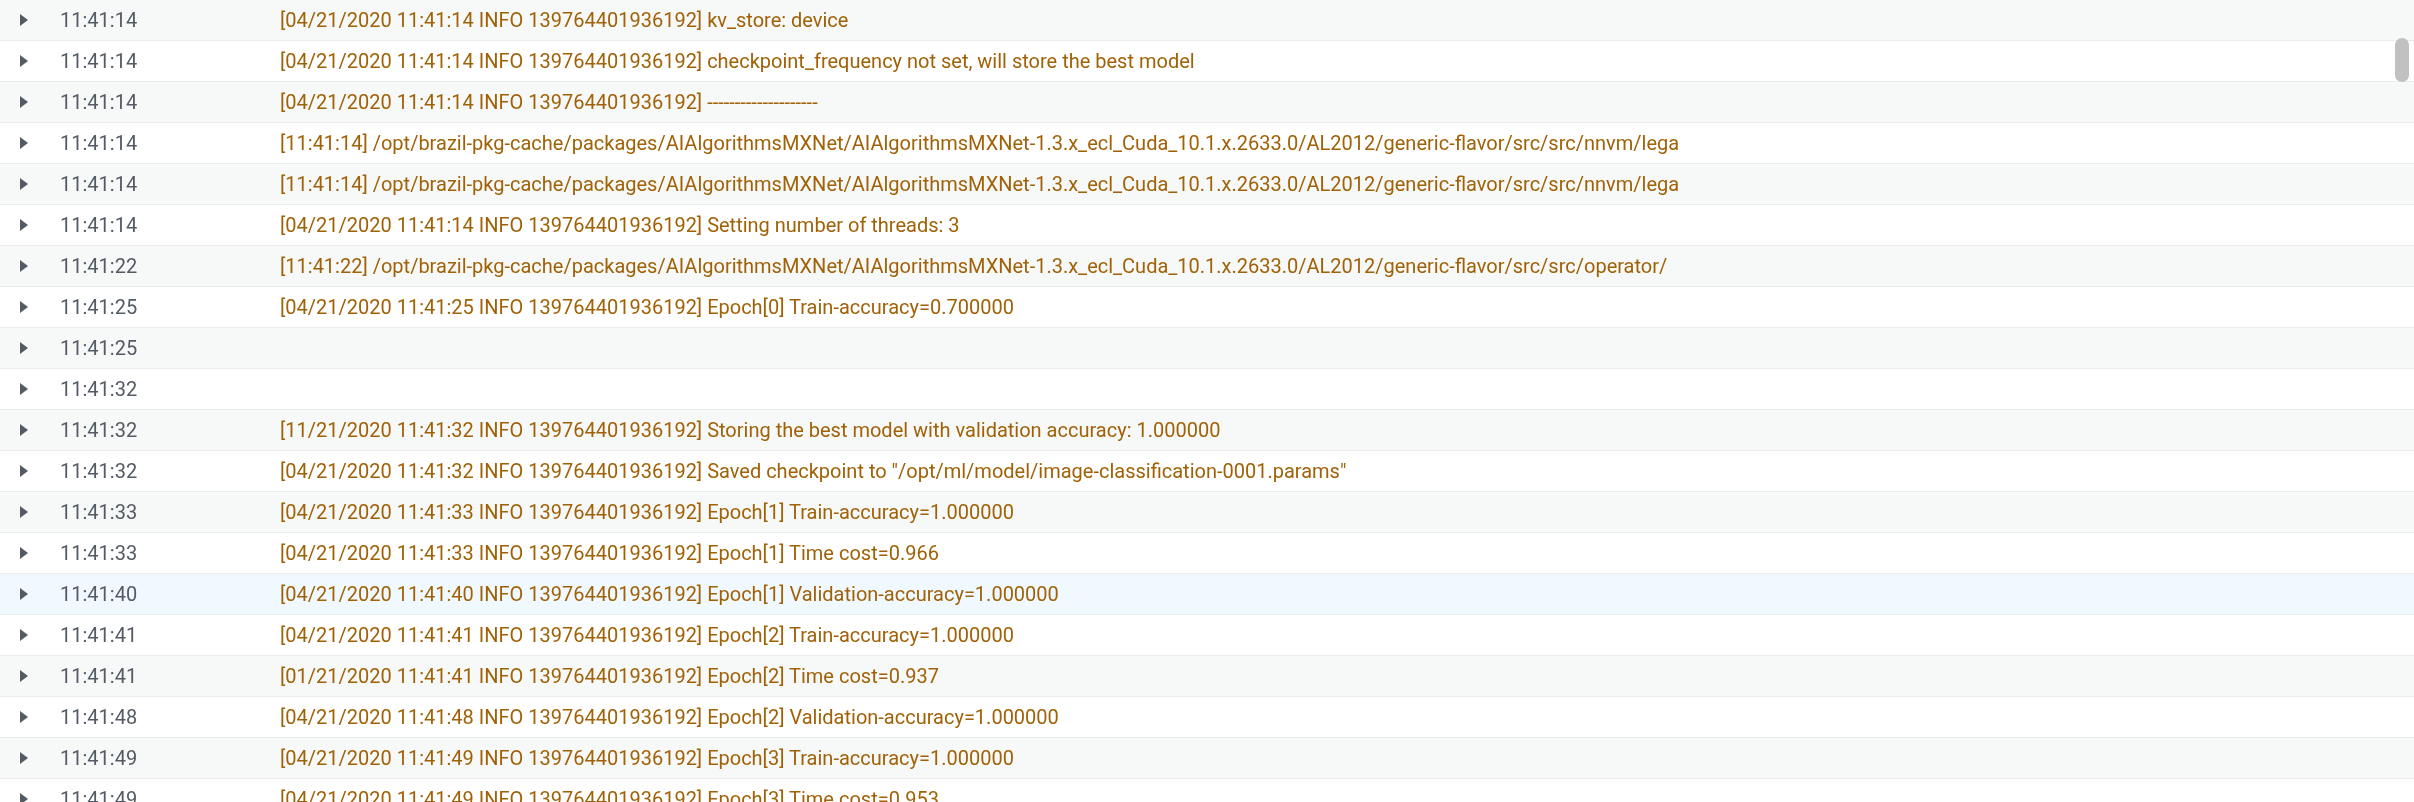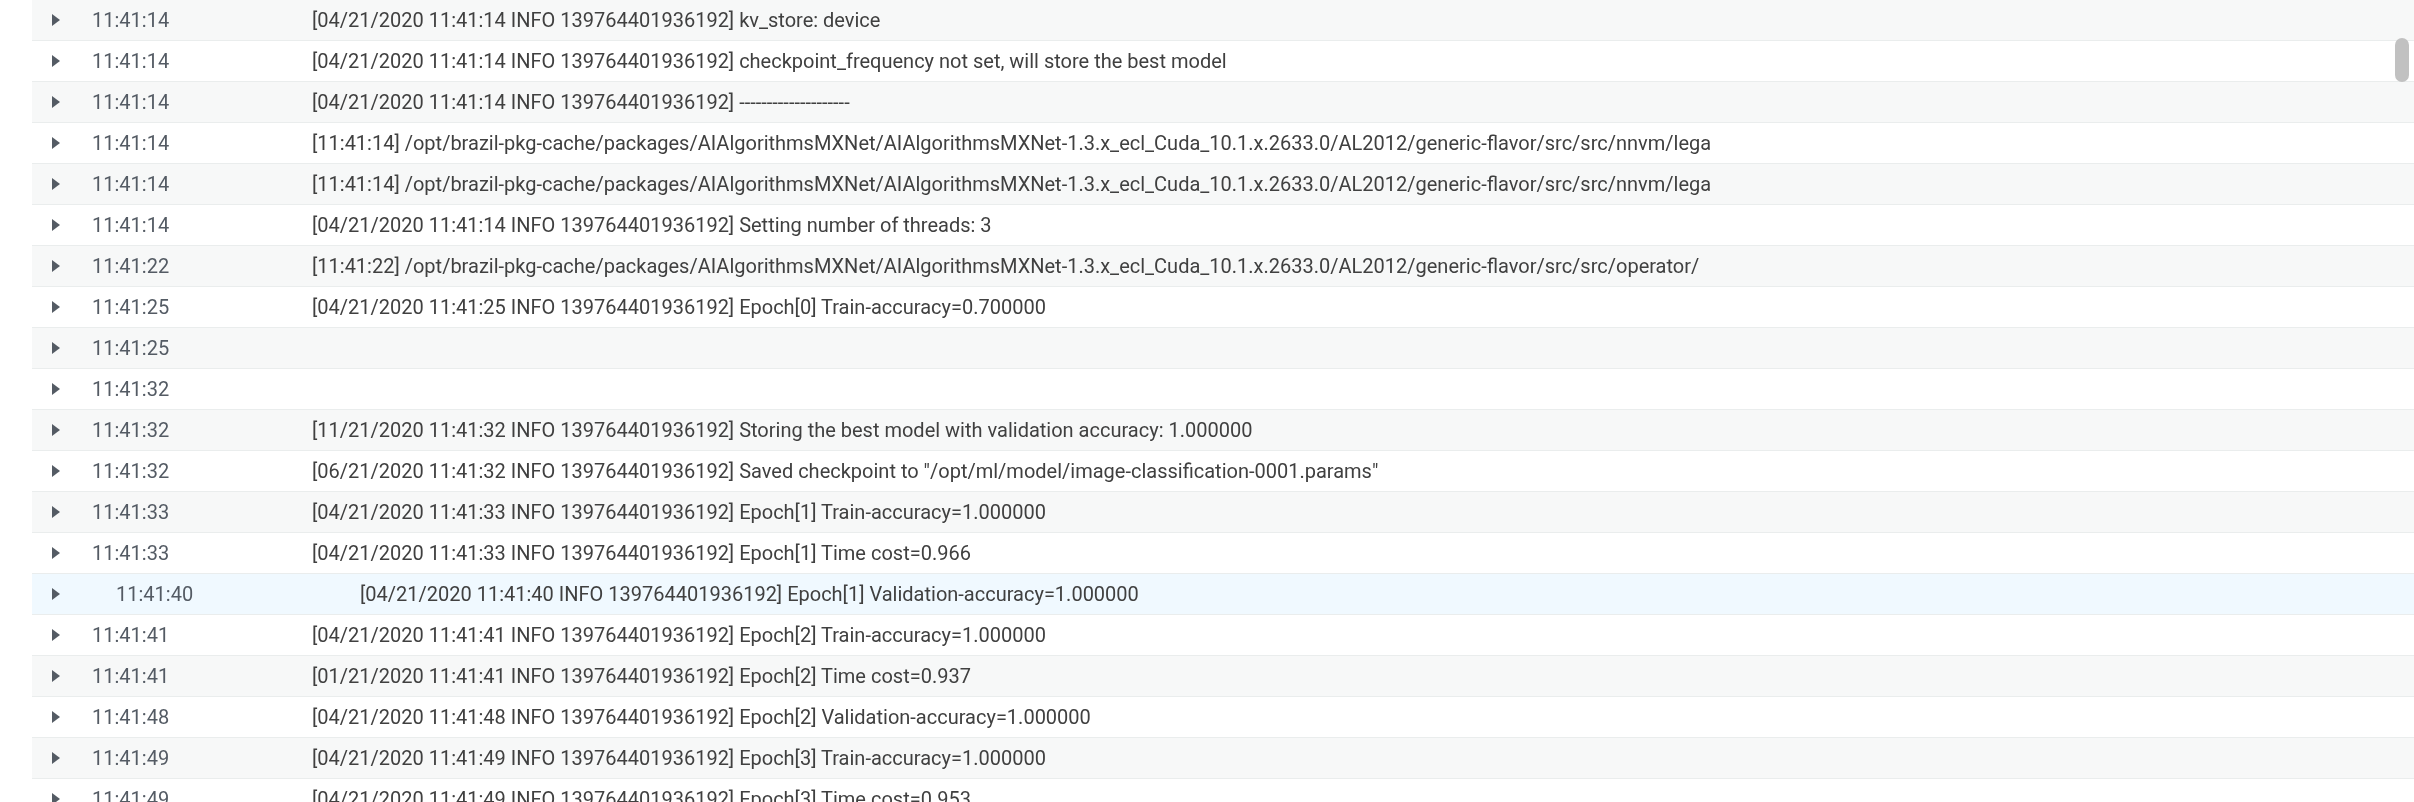--- a/index.html
+++ b/index.html
@@ -15,39 +15,37 @@
       overflow: hidden;
       width: 2414px;
       height: 802px;
       position: relative;
     }
     .log-container {
       width: 100%;
       height: 100%;
       overflow-x: hidden;
       overflow-y: auto;
-      padding-left: 32px;
     }
     .log-row {
       display: flex;
       align-items: center;
       height: 41px;
       border-bottom: 1px solid #eaeded;
       white-space: nowrap;
       overflow: hidden;
     }
     .log-row:nth-child(odd) {
       background: #f7f8f8;
     }
     .log-row:nth-child(even) {
       background: #ffffff;
     }
     .log-row.highlight {
       background: #f0f9ff !important;
-      gap: 24px;
     }
     .expand-cell {
       width: 48px;
       flex-shrink: 0;
       display: flex;
       align-items: center;
       justify-content: center;
     }
     .expand-icon {
       width: 0;
@@ -61,21 +59,21 @@
       width: 232px;
       flex-shrink: 0;
       padding-left: 12px;
       color: #545b64;
     }
     .message-cell {
       flex: 1;
       overflow: hidden;
       white-space: nowrap;
       text-overflow: clip;
-      color: #404040;
+      color: #a16207;
       padding-right: 8px;
     }
     .scrollbar-track {
       position: absolute;
       right: 3px;
       top: 0;
       width: 18px;
       height: 100%;
     }
     .scrollbar-thumb {
@@ -165,21 +163,21 @@
         <div class="expand-icon"></div>
       </div>
       <div class="timestamp-cell">11:41:32</div>
       <div class="message-cell">[11/21/2020 11:41:32 INFO 139764401936192] Storing the best model with validation accuracy: 1.000000</div>
     </div>
     <div class="log-row">
       <div class="expand-cell">
         <div class="expand-icon"></div>
       </div>
       <div class="timestamp-cell">11:41:32</div>
-      <div class="message-cell">[06/21/2020 11:41:32 INFO 139764401936192] Saved checkpoint to "/opt/ml/model/image-classification-0001.params"</div>
+      <div class="message-cell">[04/21/2020 11:41:32 INFO 139764401936192] Saved checkpoint to "/opt/ml/model/image-classification-0001.params"</div>
     </div>
     <div class="log-row">
       <div class="expand-cell">
         <div class="expand-icon"></div>
       </div>
       <div class="timestamp-cell">11:41:33</div>
       <div class="message-cell">[04/21/2020 11:41:33 INFO 139764401936192] Epoch[1] Train-accuracy=1.000000</div>
     </div>
     <div class="log-row">
       <div class="expand-cell">

